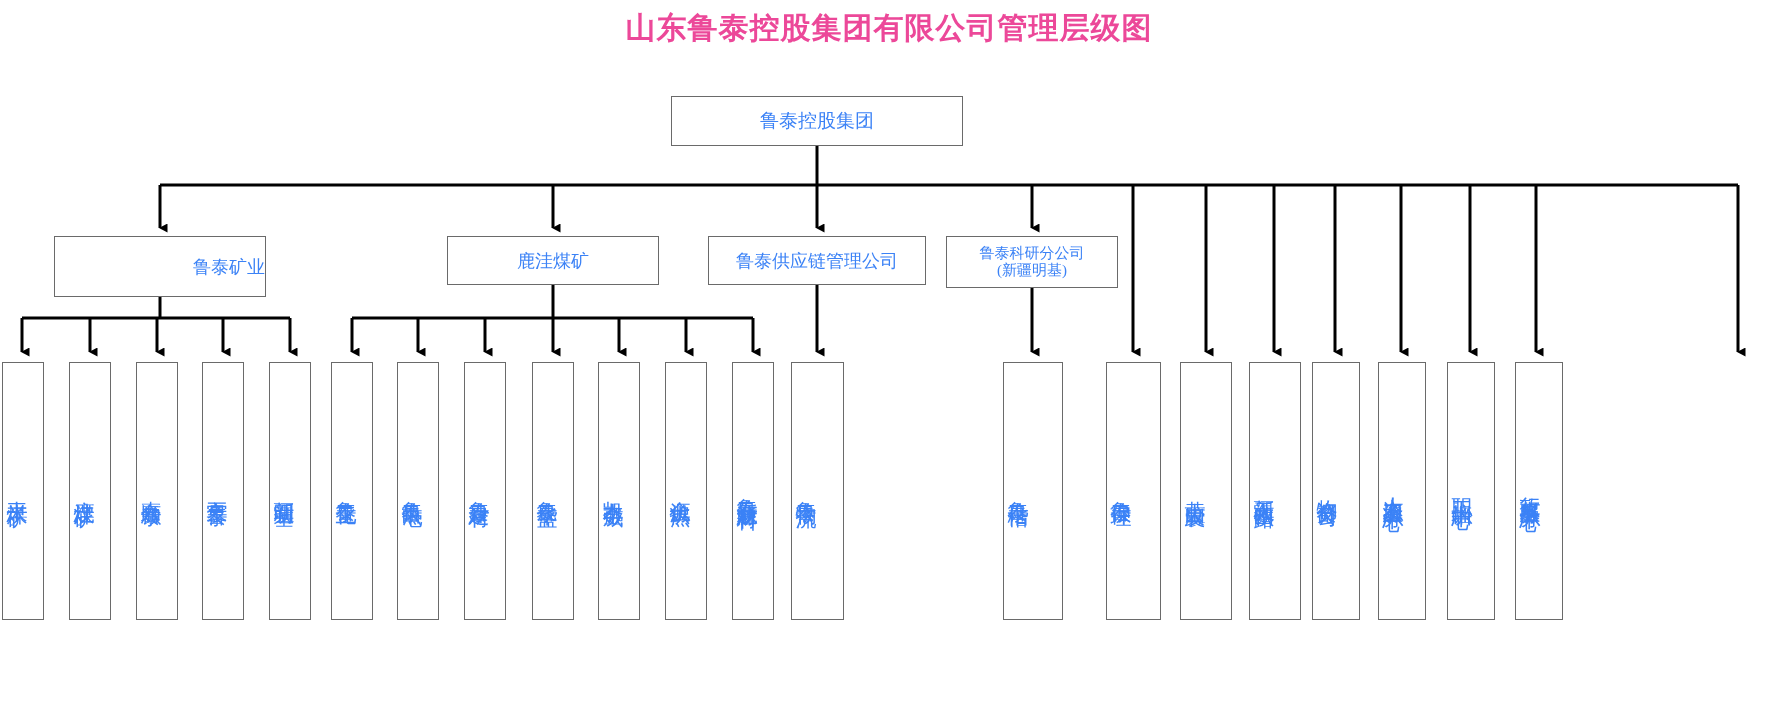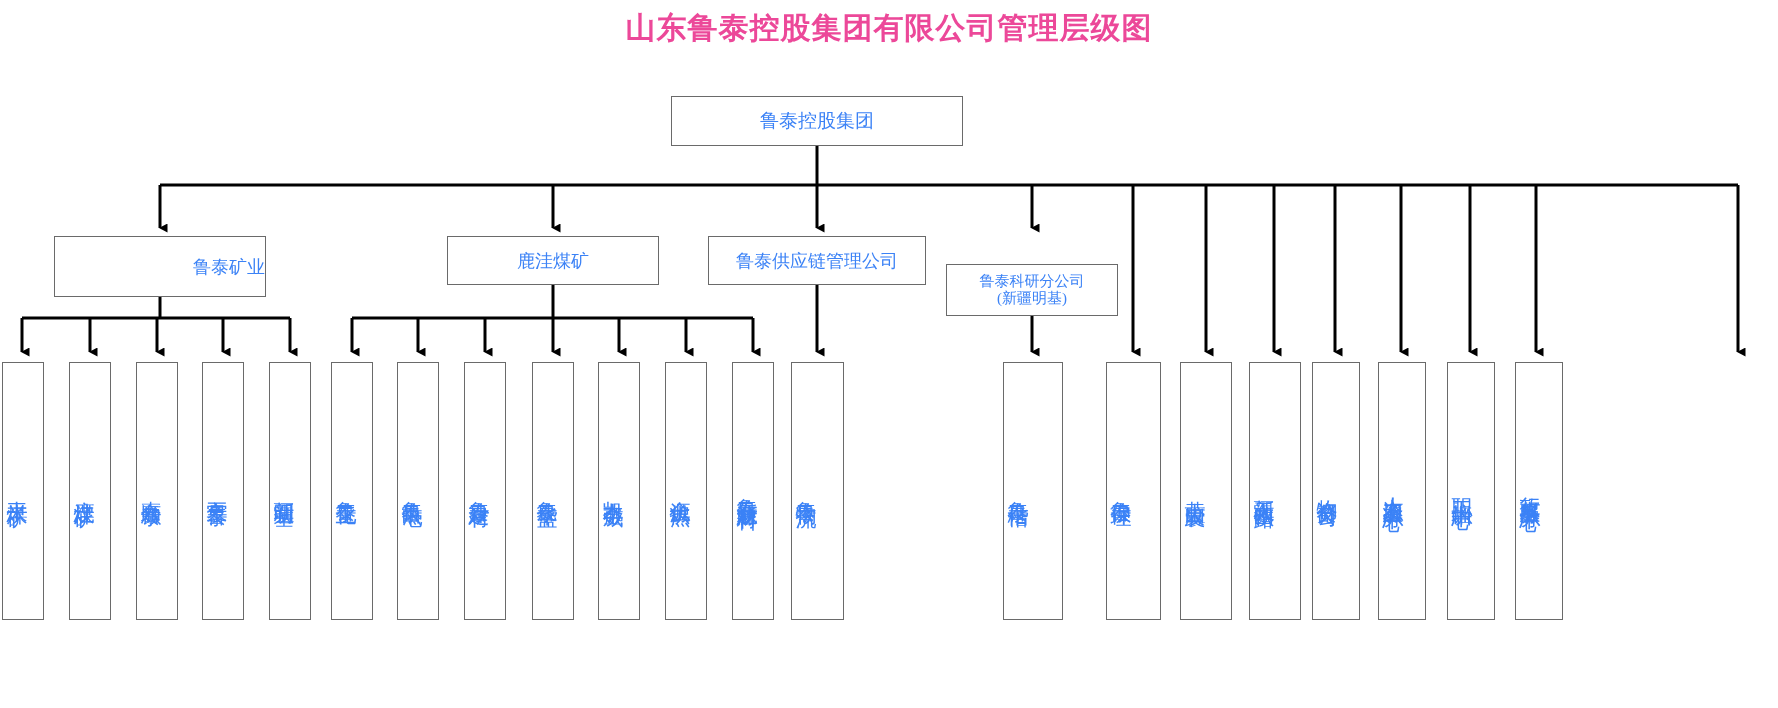--- a/index.html
+++ b/index.html
@@ -102,21 +102,21 @@
   </div>
 
   <div class="node lvl2" style="left:447px;top:236px;width:212px;height:49px;">
     <span>鹿洼煤矿</span>
   </div>
 
   <div class="node lvl2" style="left:708px;top:236px;width:218px;height:49px;justify-content:center;">
     <span>鲁泰供应链管理公司</span>
   </div>
 
-  <div class="node lvl2 two-line" style="left:946px;top:236px;width:172px;height:52px;margin-top:28px;">
+  <div class="node lvl2 two-line" style="left:946px;top:236px;width:172px;height:52px;">
     <span>鲁泰科研分公司</span>
     <span>(新疆明基)</span>
   </div>
 
   <div class="node leaf" style="left:2px;top:362px;width:42px;height:258px;">
     <span>太平煤矿</span>
   </div>
   <div class="node leaf" style="left:69px;top:362px;width:42px;height:258px;">
     <span>鹿洼煤矿</span>
   </div>

